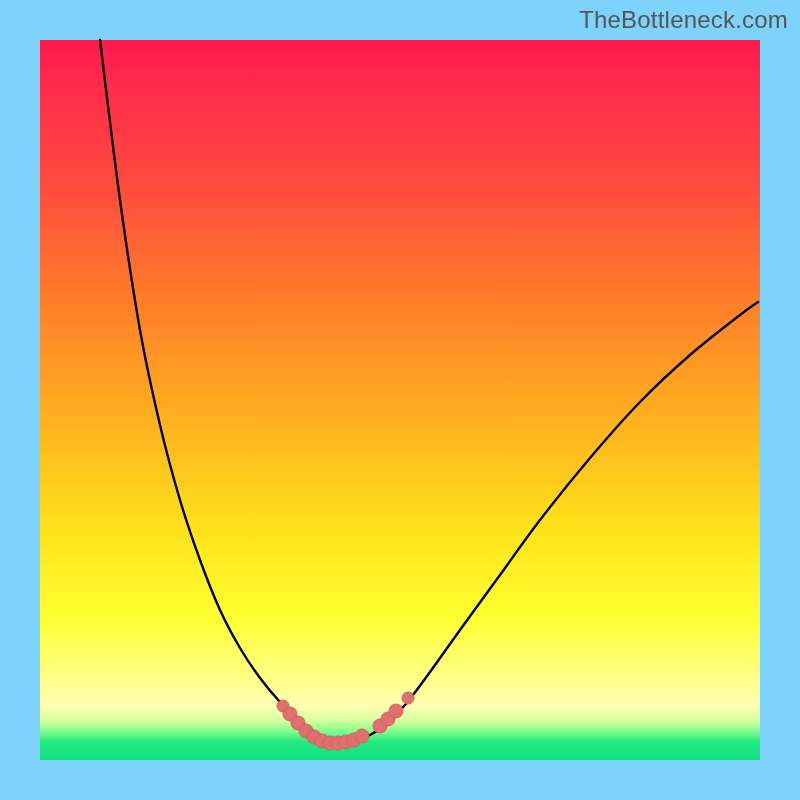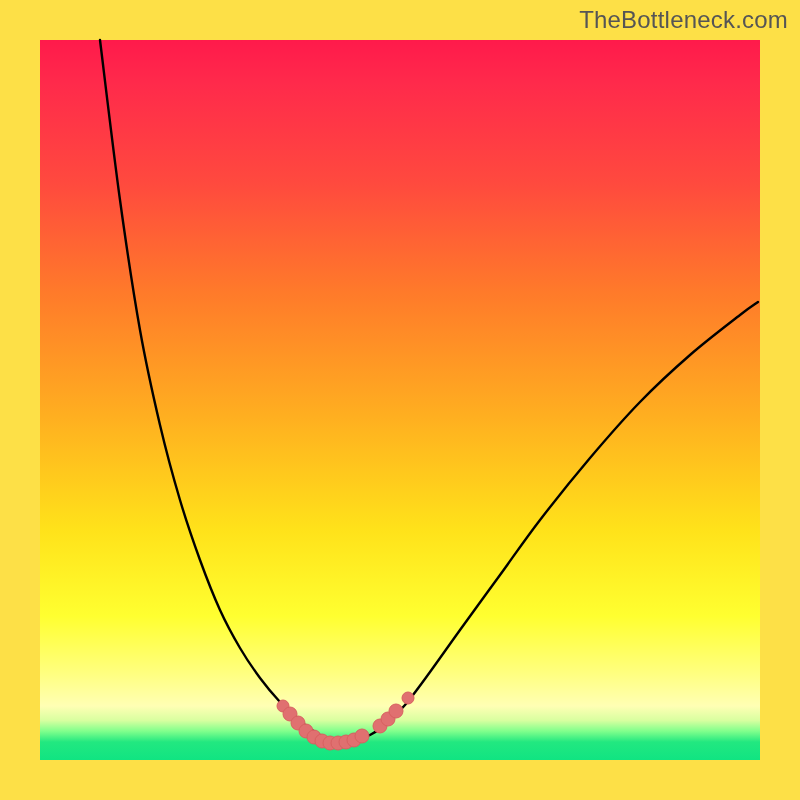--- a/index.html
+++ b/index.html
@@ -10,21 +10,21 @@
     background: #000;
     overflow: hidden;
     font-family: Arial, Helvetica, sans-serif;
   }
   .frame {
     position: absolute;
     left: 0;
     top: 0;
     width: 800px;
     height: 800px;
-    background: #fde047;
+    background: #7dd3fc;
   }
   .plot {
     position: absolute;
     left: 40px;
     top: 40px;
     width: 720px;
     height: 720px;
     
     background: linear-gradient(
       to bottom,

